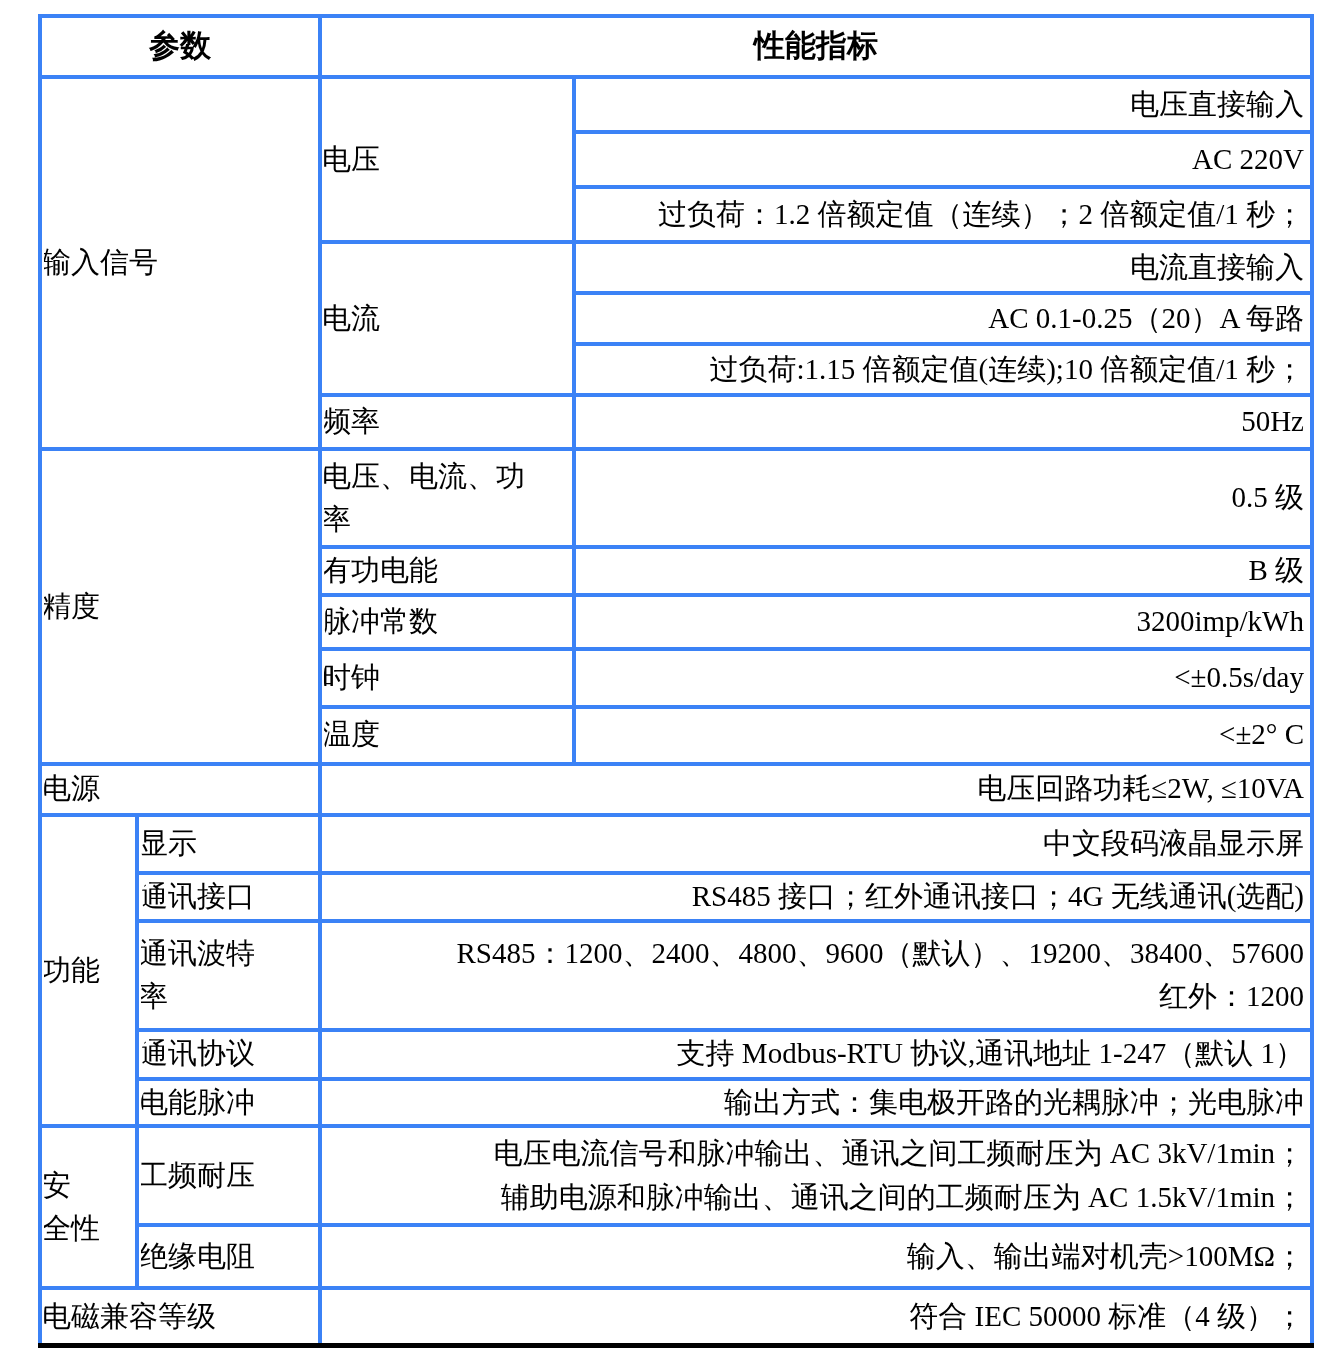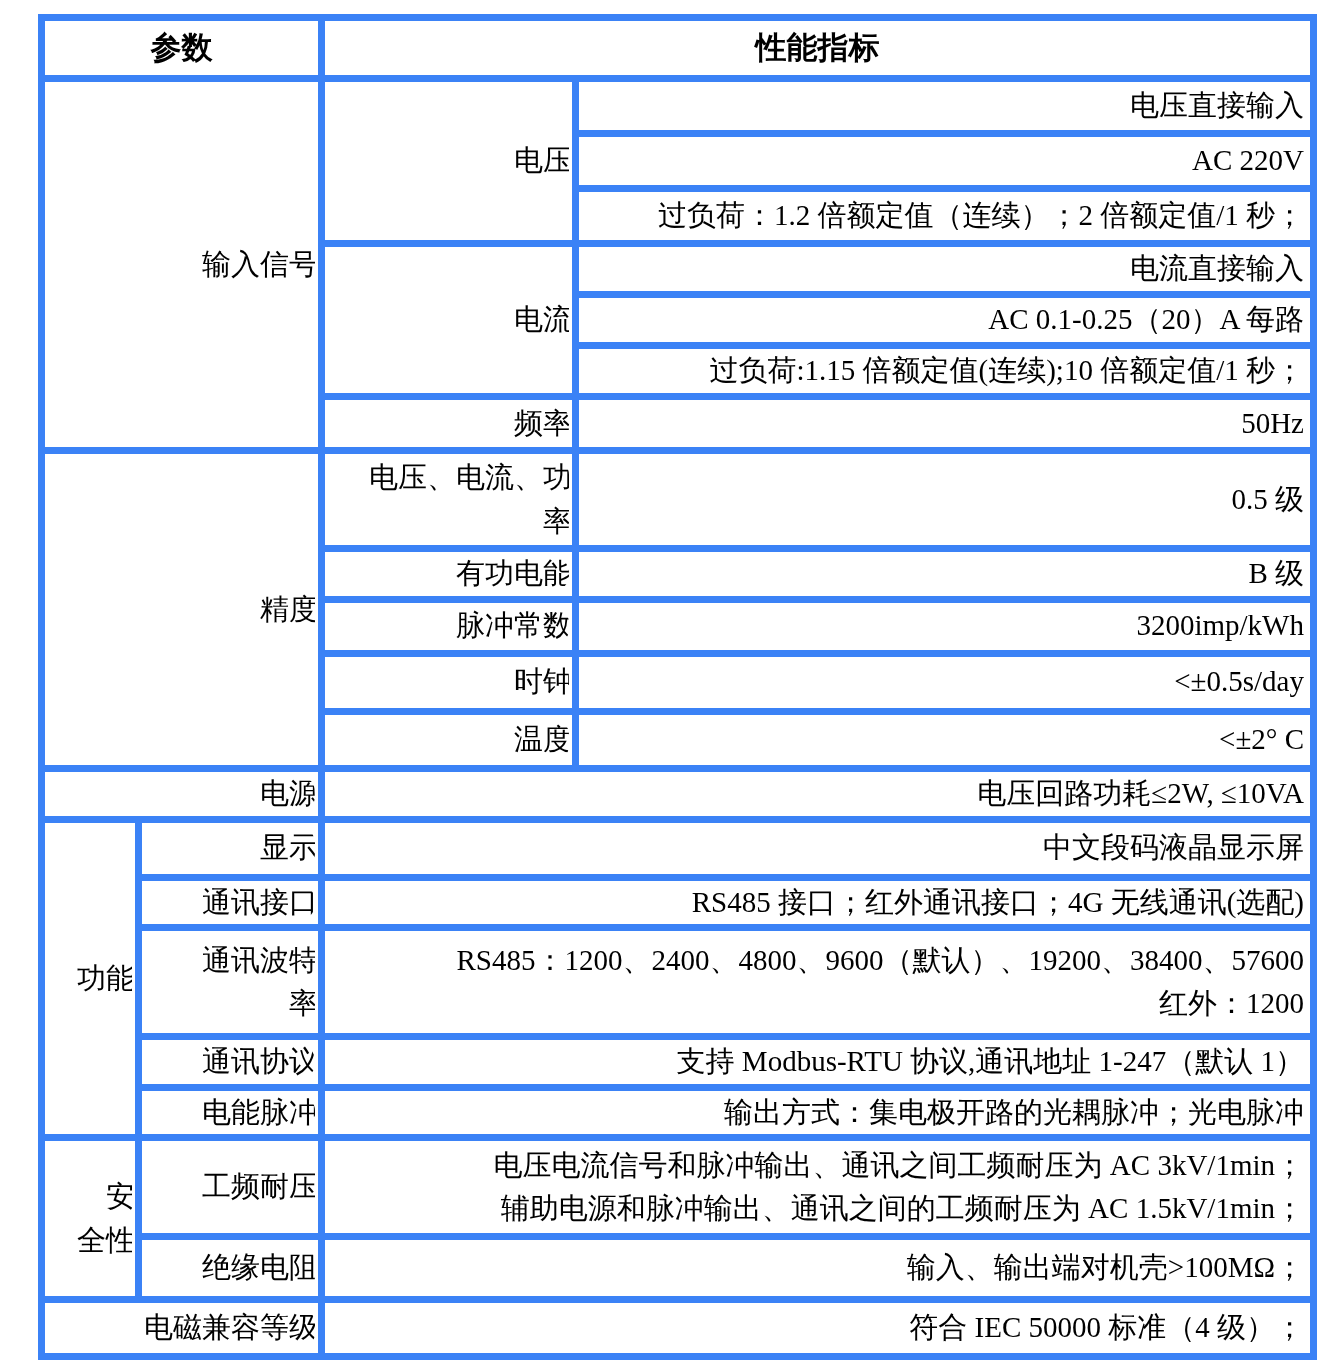--- a/index.html
+++ b/index.html
@@ -14,39 +14,39 @@
     position: absolute;
     left: 38px;
     top: 14px;
     width: 1272px;
     border-collapse: collapse;
     table-layout: fixed;
     border: 3px solid #000000;
     border-bottom-width: 5px;
   }
   td {
-    border: 7px solid #3b82f6;
+    border: 4px solid #3b82f6;
     font-family: "Liberation Serif", "DejaVu Serif", serif;
     font-size: 29px;
     line-height: 1.5;
     color: #000000;
     white-space: pre-line;
     padding: 0;
     vertical-align: middle;
     overflow: hidden;
   }
   td.head {
     font-family: "Liberation Sans", "DejaVu Sans", sans-serif;
     font-weight: 700;
     font-size: 31px;
     text-align: center;
     white-space: nowrap;
   }
   td.lbl {
-    text-align: right;
+    text-align: left;
     border-radius: 24px;
   }
   td.val {
     text-align: right;
     padding-left: 15px;
     padding-right: 6px;
   }
   td.bb3 {
     border-bottom-width: 3px;
   }

